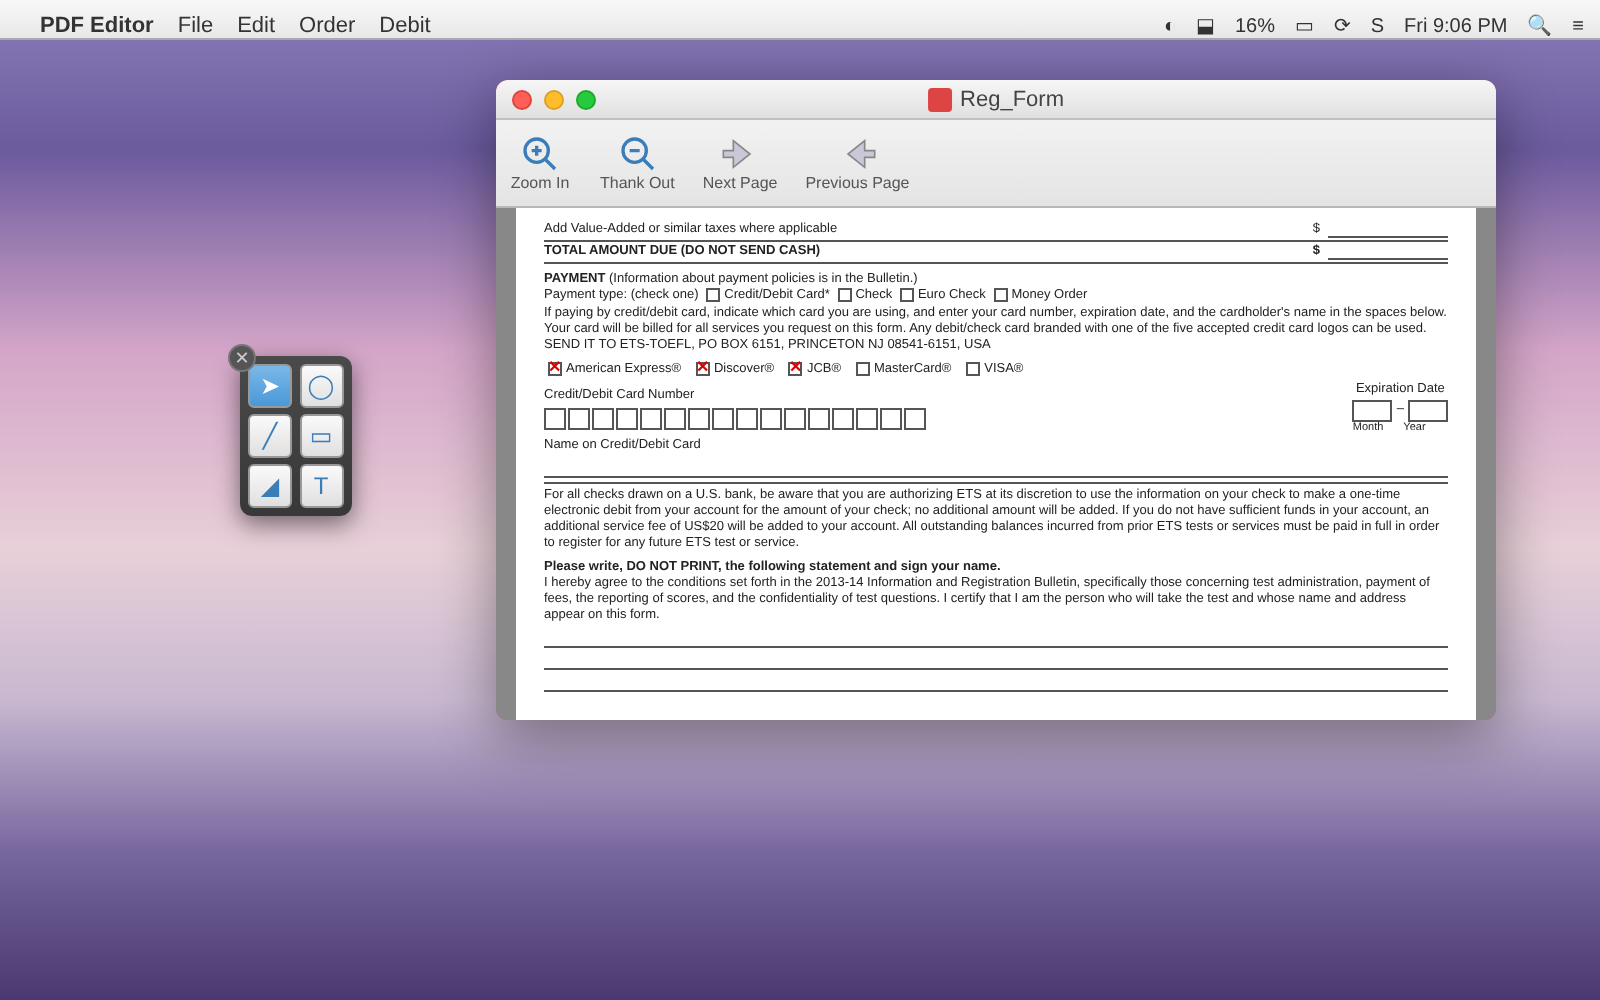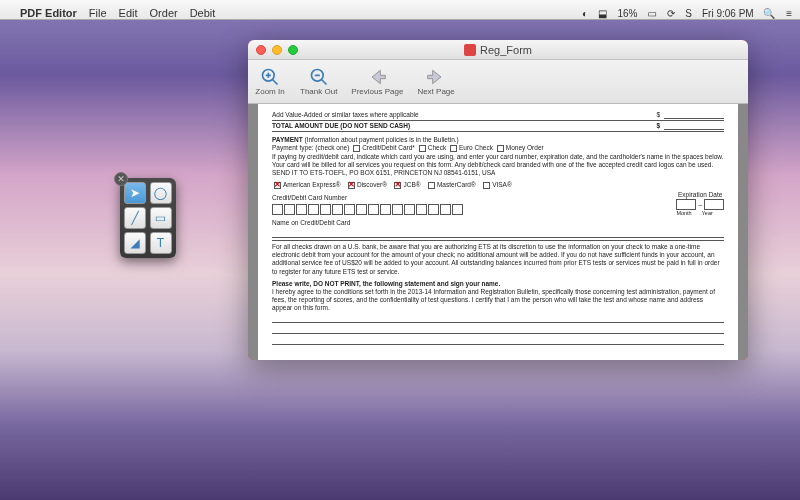--- a/index.html
+++ b/index.html
@@ -93,29 +93,29 @@
     <div class="tbtn">
       <svg viewBox="0 0 24 24">
           <circle cx="10" cy="10" r="7" fill="none" stroke="#3a7db8" stroke-width="2"></circle>
           <line x1="15" y1="15" x2="21" y2="21" stroke="#3a7db8" stroke-width="2"></line>
           <line x1="7" y1="10" x2="13" y2="10" stroke="#3a7db8" stroke-width="2"></line>
         </svg>
       <span>Thank Out</span>
     </div>
     <div class="tbtn">
       <svg viewBox="0 0 24 24">
+          <path d="M8 4 L18 12 L8 20 L8 14 L2 14 L2 10 L8 10 Z" fill="#c8c8d8" stroke="#888"></path>
+        </svg>
+      <span>Next Page</span>
+    </div>
+    <div class="tbtn">
+      <svg viewBox="0 0 24 24">
           <path d="M16 4 L6 12 L16 20 L16 14 L22 14 L22 10 L16 10 Z" fill="#c8c8d8" stroke="#888"></path>
         </svg>
       <span>Previous Page</span>
-    </div>
-    <div class="tbtn">
-      <svg viewBox="0 0 24 24">
-          <path d="M8 4 L18 12 L8 20 L8 14 L2 14 L2 10 L8 10 Z" fill="#c8c8d8" stroke="#888"></path>
-        </svg>
-      <span>Next Page</span>
     </div>
   </div>
   <div class="docarea">
     <div class="page">
       <div class="row">
           <span class="lab">Add Value-Added or similar taxes where applicable</span>
           <span>$</span>
           <span class="amt"></span>
         </div>
       <div class="row bold">

